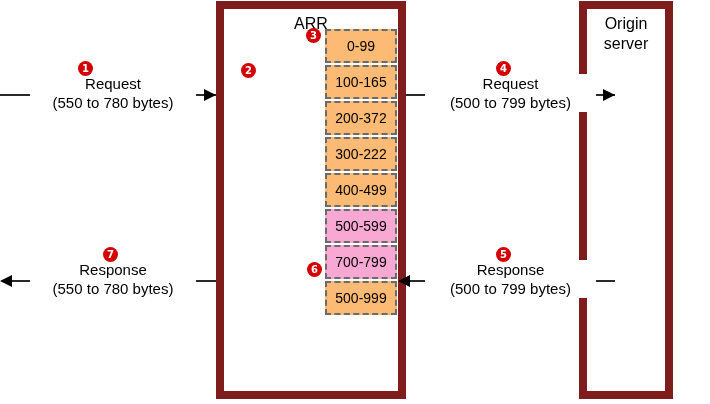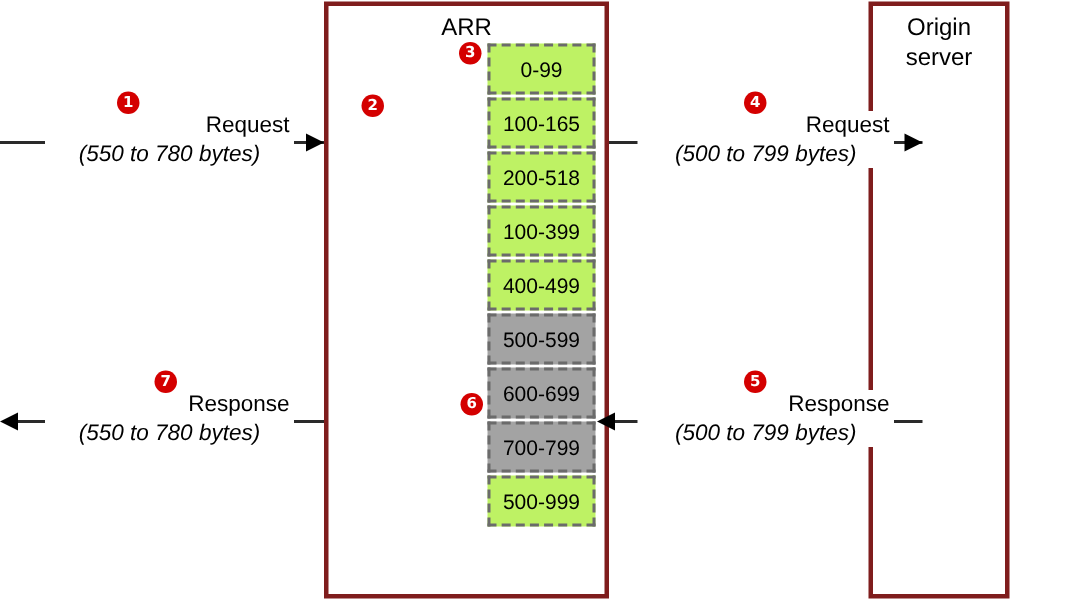--- a/index.html
+++ b/index.html
@@ -15,21 +15,21 @@
     width: 710px;
     height: 404px;
     background: #ffffff;
     overflow: hidden;
   }
 
   
   .node-box {
     position: absolute;
     background: #ffffff;
-    border: 3px solid #7f1d1d;
+    border: 8px solid #7f1d1d;
     box-sizing: border-box;
   }
   #arr-box {
     left: 216px;
     top: 1px;
     width: 190px;
     height: 398px;
   }
   #origin-box {
     left: 579px;
@@ -62,30 +62,30 @@
     position: absolute;
     left: 325px;
     top: 29px;
     width: 72px;
   }
   .cache-block {
     position: relative;
     height: 34px;
     box-sizing: border-box;
     border: 2px dashed #6b6b6b;
-    background: #bef264;
+    background: #fdba74;
     margin-bottom: 2px;
     display: flex;
     align-items: center;
     justify-content: center;
     font-size: 14px;
     color: #000000;
   }
   .cache-block.cached {
-    background: #a3a3a3;
+    background: #f9a8d4;
   }
 
   
   .line {
     position: absolute;
     background: #2a2a2a;
     height: 2px;
   }
   .arrow-head {
     position: absolute;
@@ -105,22 +105,22 @@
   .flow-label {
     position: absolute;
     text-align: center;
     font-size: 15px;
     color: #000000;
     line-height: 19px;
     background: #ffffff;
     padding: 0 3px;
     white-space: nowrap;
   }
-  .flow-label .l1 { display: block; text-align: right; }
-  .flow-label .l2 { display: block; font-style: italic; }
+  .flow-label .l1 { display: block; }
+  .flow-label .l2 { display: block; }
 
   
   .marker {
     position: absolute;
     width: 15px;
     height: 15px;
     border-radius: 50%;
     background: #d40000;
     color: #ffffff;
     font-size: 10px;
@@ -140,33 +140,30 @@
   </div>
 
   <div id="cache-column">
     <div class="cache-block">
         <span>0-99</span>
       </div>
     <div class="cache-block">
         <span>100-165</span>
       </div>
     <div class="cache-block">
-        <span>200-518</span>
-      </div>
-    <div class="cache-block">
-        <span>100-399</span>
+        <span>200-372</span>
+      </div>
+    <div class="cache-block">
+        <span>300-222</span>
       </div>
     <div class="cache-block">
         <span>400-499</span>
       </div>
     <div class="cache-block cached">
         <span>500-599</span>
-      </div>
-    <div class="cache-block cached">
-        <span>600-699</span>
       </div>
     <div class="cache-block cached">
         <span>700-799</span>
       </div>
     <div class="cache-block">
         <span>500-999</span>
       </div>
   </div>
 
   <div class="node-box" id="origin-box">

